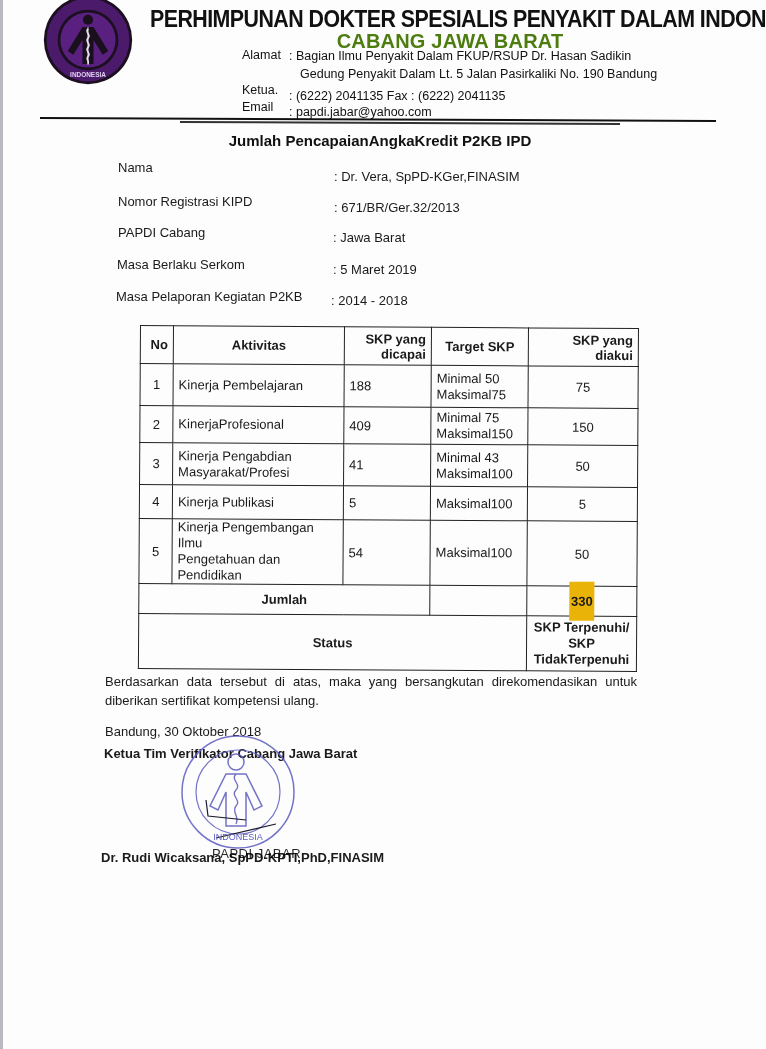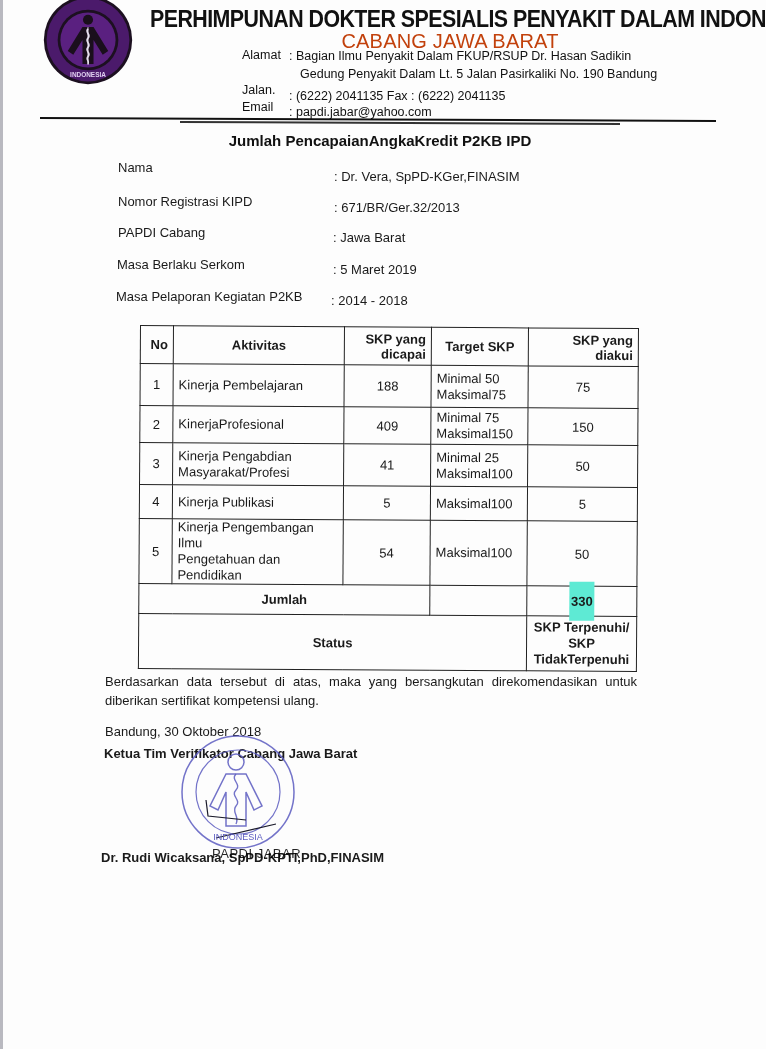--- a/index.html
+++ b/index.html
@@ -15,21 +15,21 @@
   
   .logo { left: 42px; top: -6px; width: 92px; height: 92px; }
   .org-title {
     left: 150px; top: 6px; width: 580px; text-align: center;
     font-family: "Liberation Sans", sans-serif; font-weight: bold;
     font-size: 23px; letter-spacing: -0.6px; transform: scaleX(0.93); transform-origin: left top;
     white-space: nowrap; color: #111;
   }
   .org-branch {
     left: 300px; top: 30px; width: 300px; text-align: center;
-    font-weight: normal; font-size: 20px; letter-spacing: 0.2px; color: #c2410c;
+    font-weight: bold; font-size: 20px; letter-spacing: 0.2px; color: #4d7c0f;
   }
   .addr { font-size: 12.5px; color: #111; white-space: nowrap; }
   .addr-label { left: 242px; }
   .addr-val { left: 289px; }
   .rule1 { left: 40px; top: 117px; width: 676px; height: 2px; background: #111; transform: rotate(0.25deg); transform-origin: left; }
   .rule2 { left: 180px; top: 121px; width: 440px; height: 2px; background: #333; transform: rotate(0.25deg); transform-origin: left; }
   .resume-title {
     left: 200px; top: 132px; width: 360px; text-align: center;
     font-family: "Liberation Sans", sans-serif; font-weight: bold; font-size: 15px; color: #111;
     white-space: nowrap;
@@ -43,25 +43,25 @@
     border-collapse: collapse;
     font-family: "Liberation Sans", sans-serif; font-size: 13px; color: #1a1a1a;
     transform: rotate(0.35deg); transform-origin: left top;
   }
   table.skp td, table.skp th {
     border: 1px solid #222; padding: 0 5px; vertical-align: middle;
   }
   table.skp th { font-weight: bold; text-align: right; line-height: 15px; }
   .c-no { width: 22px; text-align: center; }
   .c-akt { width: 160px; text-align: left; line-height: 16px; }
-  .c-dic { width: 76px; text-align: center; }
+  .c-dic { width: 76px; text-align: left; }
   .c-tar { width: 86px; text-align: left; line-height: 16px; }
   .c-dia { width: 99px; text-align: center; }
   .bold { font-weight: bold; }
-  .total-val { background: #5eead4; padding: 12px 2px; }
+  .total-val { background: #eab308; padding: 12px 2px; }
   .status-val { font-weight: bold; text-align: center; line-height: 16px; }
 
   .para {
     left: 105px; top: 672px; width: 532px;
     font-family: "Liberation Sans", sans-serif; font-size: 13px; line-height: 19px;
     text-align: justify; text-align-last: left; color: #1a1a1a;
   }
   .sig-line { font-family: "Liberation Sans", sans-serif; font-size: 13px; color: #1a1a1a; white-space: nowrap; }
   .stamp { left: 176px; top: 730px; width: 124px; height: 120px; }
   .stamp-text {
@@ -86,21 +86,21 @@
     <line x1="50" y1="36" x2="50" y2="77" stroke="#e8e0f0" stroke-width="1"></line>
     <text x="50" y="90" text-anchor="middle" font-size="7" font-weight="bold" fill="#e0d0f0" font-family="Liberation Sans, sans-serif">INDONESIA</text>
   </svg>
 
   <div class="abs org-title">PERHIMPUNAN DOKTER SPESIALIS PENYAKIT DALAM INDONESIA</div>
   <div class="abs org-branch">CABANG JAWA BARAT</div>
 
   <div class="abs addr addr-label" style="top:48px;">Alamat</div>
   <div class="abs addr addr-val" style="top:49px;">: Bagian Ilmu Penyakit Dalam FKUP/RSUP Dr. Hasan Sadikin</div>
   <div class="abs addr" style="left:300px; top:67px;">Gedung Penyakit Dalam Lt. 5  Jalan Pasirkaliki No. 190 Bandung</div>
-  <div class="abs addr addr-label" style="top:83px;">Jalan.</div>
+  <div class="abs addr addr-label" style="top:83px;">Ketua.</div>
   <div class="abs addr addr-val" style="top:89px;">: (6222) 2041135  Fax : (6222) 2041135</div>
   <div class="abs addr addr-label" style="top:100px;">Email</div>
   <div class="abs addr addr-val" style="top:105px;">: papdi.jabar@yahoo.com</div>
 
   <div class="abs rule1"></div>
   <div class="abs rule2"></div>
 </div>
 
 <div class="abs resume-title">Jumlah PencapaianAngkaKredit P2KB IPD</div>
 
@@ -160,21 +160,21 @@
   </tr>
 
   <tr style="height:42px;">
     <td class="c-no">3</td>
     <td class="c-akt">
       <div>Kinerja Pengabdian</div>
       <div>Masyarakat/Profesi</div>
     </td>
     <td class="c-dic">41</td>
     <td class="c-tar">
-      <div>Minimal 25</div>
+      <div>Minimal 43</div>
       <div>Maksimal100</div>
     </td>
     <td class="c-dia">50</td>
   </tr>
 
   <tr style="height:34px;">
     <td class="c-no">4</td>
     <td class="c-akt">Kinerja Publikasi</td>
     <td class="c-dic">5</td>
     <td class="c-tar">Maksimal100</td>

